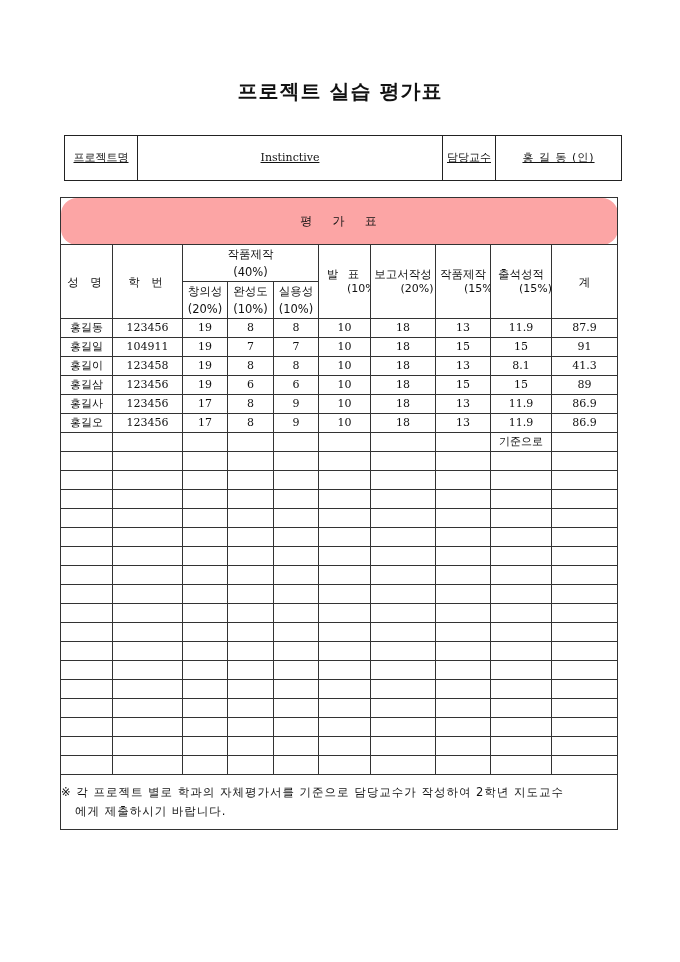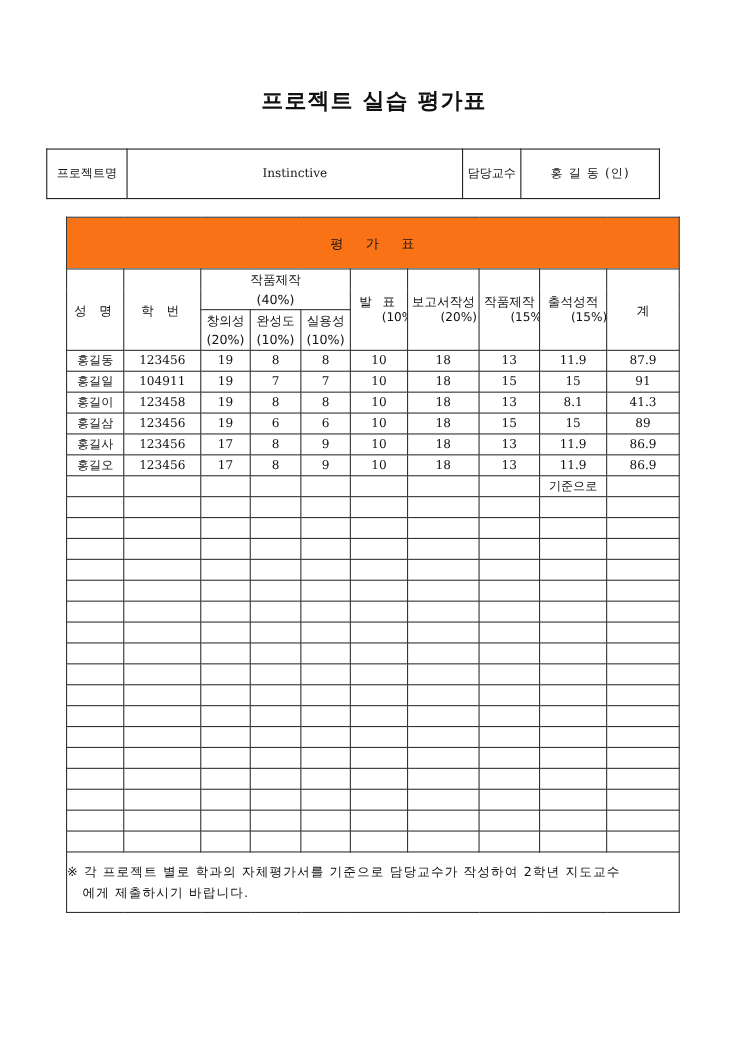--- a/index.html
+++ b/index.html
@@ -1,25 +1,25 @@
 <!DOCTYPE html>
 <html><head>
 <meta charset="utf-8">
 <style>
   html, body { margin:0; padding:0; background:#ffffff; }
   body { width:680px; height:962px; position:relative; font-family:"DejaVu Serif", "Liberation Serif", serif; color:#111; }
   .title { position:absolute; left:0; top:78px; width:680px; text-align:center; font-size:20px; font-weight:bold; letter-spacing:1px; font-family:"DejaVu Sans", sans-serif; }
   table { border-collapse:collapse; position:absolute; table-layout:fixed; }
   td { border:1px solid #333; padding:0; text-align:center; vertical-align:middle; font-size:11px; line-height:14px; overflow:hidden; white-space:nowrap; }
-  .info { left:42px; top:135px; width:557px; height:46px; }
+  .info { left:64px; top:135px; width:557px; height:46px;text-decoration:underline; }
   .info td { height:44px; border-color:#222; }
   .info .lbl { font-size:11px; }
   .main { left:60px; top:197px; width:557px; }
   .main td { height:18px; }
-  .band td { height:46px; background:#f97316; font-size:12px; letter-spacing:1px; }
+  .band td { height:46px; background:#fca5a5; font-size:12px; letter-spacing:1px;border-radius:16px; }
   .hd td { font-size:11.5px; }
   .hdbig { font-size:12px; letter-spacing:4px; }
   .note td { height:54px; text-align:left; font-size:11.5px; line-height:19px; white-space:normal; letter-spacing:1px; }
   .sans { font-family:"DejaVu Sans", sans-serif; }
   .ref { font-size:11px;margin-left:28px; }
 </style>
 </head>
 <body>
 
 <div class="title">프로젝트 실습 평가표</div>

